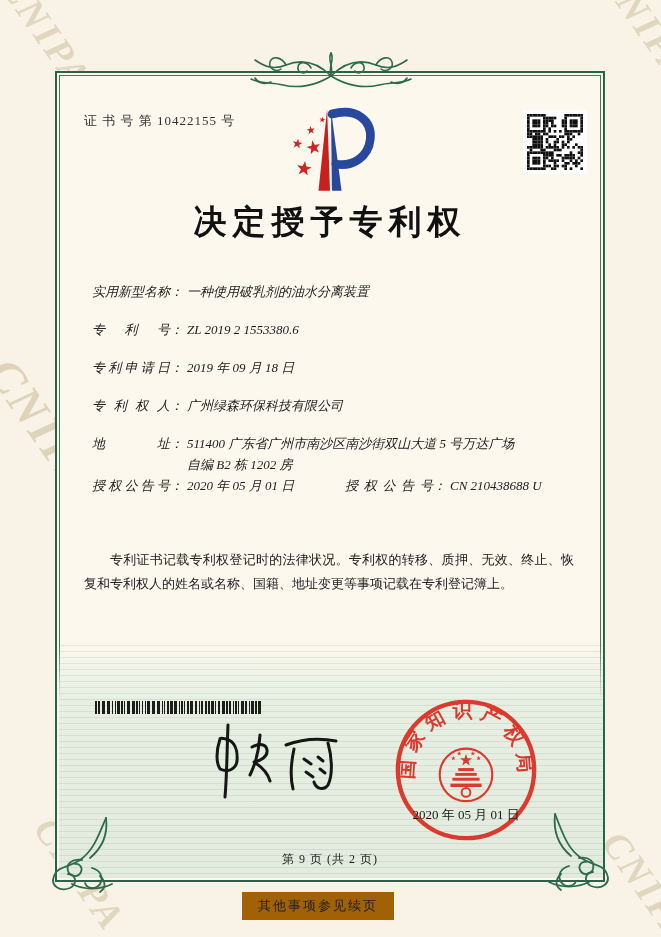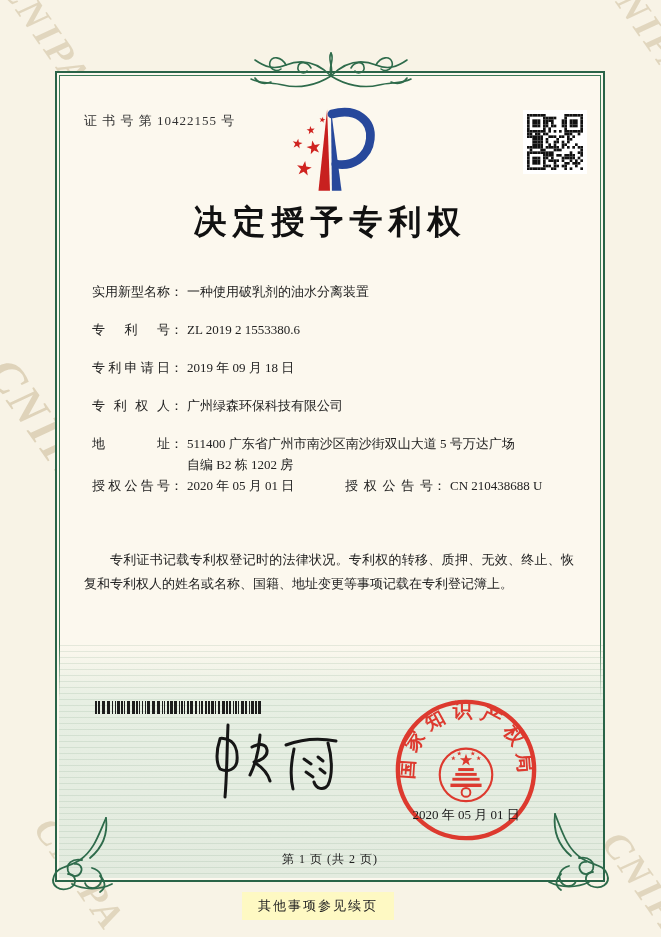--- a/index.html
+++ b/index.html
@@ -44,21 +44,21 @@
   
   .content{position:absolute;inset:0;z-index:5;}
   .cert-no{position:absolute;left:84px;top:112px;font-size:13px;letter-spacing:1px;color:#333;}
   .logo{position:absolute;left:282px;top:104px;}
   .qr{position:absolute;left:523px;top:110px;background:#fff;padding:4px;line-height:0;}
   .title{
     position:absolute;left:57px;top:200px;width:546px;text-align:center;
     font-size:33px;font-weight:700;letter-spacing:6px;color:#111;
   }
   .fields{position:absolute;left:92px;top:281px;width:482px;font-size:13px;}
-  .frow{position:relative;line-height:21px;margin-bottom:17px;white-space:nowrap;}
+  .frow{position:relative;line-height:21px;margin-bottom:17px;white-space:nowrap;font-style:italic;}
   .frow.addr{margin-bottom:0;white-space:normal;}
   .flabel{display:inline-block;width:78px;text-align:justify;text-align-last:justify;vertical-align:top;color:#222;}
   .flabel.w2{width:88px;}
   .fcolon{vertical-align:top;}
   .fval{display:inline-block;margin-left:4px;white-space:pre-line;vertical-align:top;max-width:380px;}
   .grant-no-group{position:absolute;left:253px;top:0;}
   .paras{
     position:absolute;left:84px;top:548px;width:490px;
     font-size:13px;line-height:23.5px;text-align:justify;color:#222;
   }
@@ -70,21 +70,21 @@
     font-size:15px;color:#222;letter-spacing:2px;line-height:28px;}
   .signature{position:absolute;left:190px;top:716px;}
   .seal{position:absolute;left:393px;top:697px;}
   .seal-date{
     position:absolute;left:393px;top:806px;width:146px;text-align:center;
     font-size:13px;color:#1a1a1a;letter-spacing:0;white-space:nowrap;
   }
   .page-info{position:absolute;left:57px;top:851px;width:546px;text-align:center;font-size:12px;color:#222;letter-spacing:1px;}
   .footer-note{
     position:absolute;left:318px;top:892px;transform:translateX(-50%);
-    background:#fef9c3;padding:5px 16px;font-size:13px;letter-spacing:2px;color:#222;white-space:nowrap;z-index:6;
+    background:#a16207;padding:5px 16px;font-size:13px;letter-spacing:2px;color:#222;white-space:nowrap;z-index:6;
   }
 </style>
 </head>
 <body>
 
 <div class="page">
 
   <svg width="0" height="0" style="position:absolute">
     <defs>
       <polygon id="star5" points="0,-6 1.41,-1.94 5.71,-1.85 2.28,0.74 3.53,4.85 0,2.4 -3.53,4.85 -2.28,0.74 -5.71,-1.85 -1.41,-1.94"></polygon>
@@ -475,17 +475,17 @@
           <path d="M-8,-7 h16 v3 h-16 z"></path>
           <path d="M-11,-2 h22 v3 h-22 z"></path>
           <path d="M-14,3 h28 v3 h-28 z"></path>
           <path d="M-16,9 h32 v3.5 h-32 z"></path>
           <circle cy="18" r="4.5" fill="none" stroke="#dd2b20" stroke-width="2"></circle>
         </g>
       </g>
     </svg>
     <div class="seal-date">2020 年 05 月 01 日</div>
 
-    <div class="page-info">第 1 页 (共 2 页)</div>
+    <div class="page-info">第 9 页 (共 2 页)</div>
   </div>
 
   <div class="footer-note">其他事项参见续页</div>
 </div>
 
 </body></html>

